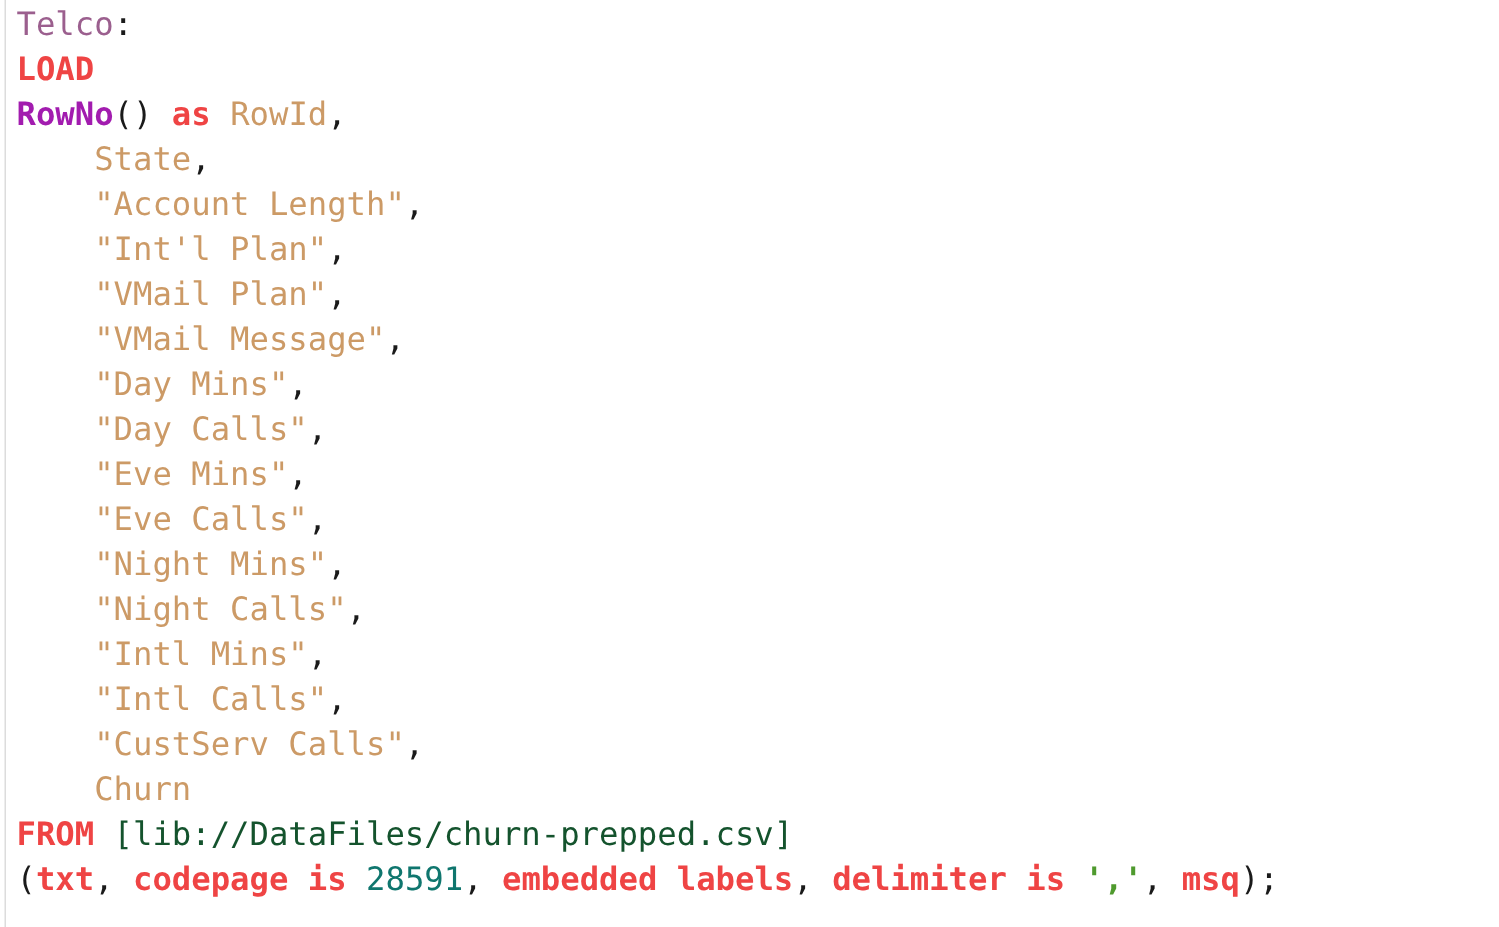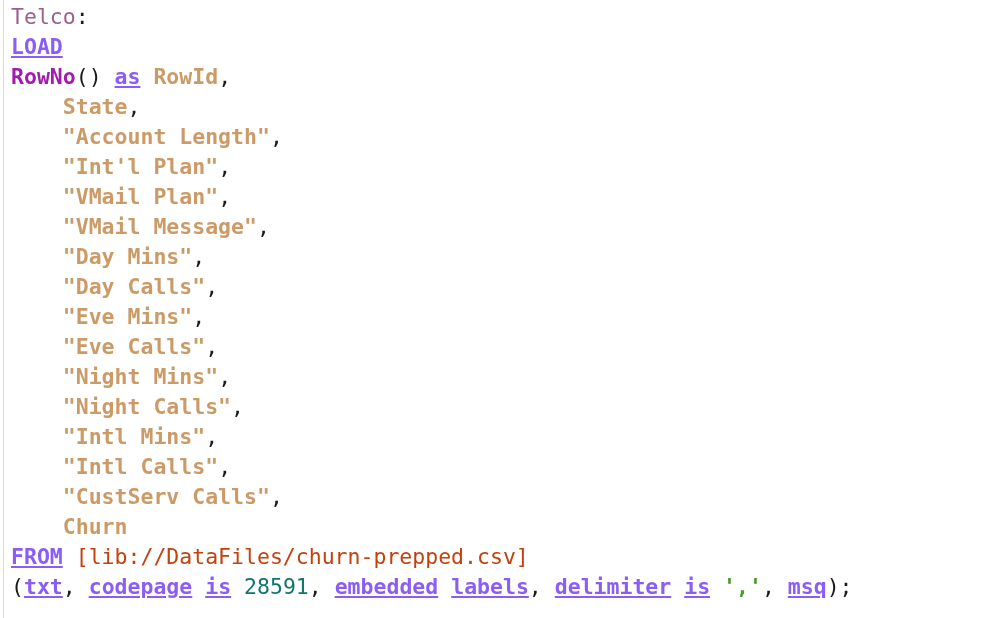--- a/index.html
+++ b/index.html
@@ -45,27 +45,27 @@
     color: #1a1a1a;
   }
 
   .line {
     height: 30px;
     white-space: pre;
   }
 
   
   .tok-label    { color: #9b5f8e; }              
-  .tok-keyword  { color: #8b5cf6; font-weight: bold; text-decoration: underline; }  
+  .tok-keyword  { color: #ef4444; font-weight: bold; }  
   .tok-func     { color: #a21caf; font-weight: bold; }  
-  .tok-field    { color: #cc9a66; font-weight: bold; }  
+  .tok-field    { color: #cc9a66; font-weight: normal; }  
   .tok-string   { color: #4f9a2e; font-weight: bold; }  
   .tok-number   { color: #0f766e; }
   .tok-punct    { color: #1a1a1a; }
-  .tok-path     { color: #c2410c; }
+  .tok-path     { color: #14532d; }
 </style>
 </head>
 <body>
 
 <div id="editor">
   <div id="gutter-rule"></div>
   <div id="code"><div class="line"><span class="tok-label">Telco</span><span class="tok-punct">:</span></div><div class="line"><span class="tok-keyword">LOAD</span></div><div class="line"><span class="tok-func">RowNo</span><span class="tok-punct">()</span><span class="tok-punct"> </span><span class="tok-keyword">as</span><span class="tok-punct"> </span><span class="tok-field">RowId</span><span class="tok-punct">,</span></div><div class="line"><span class="tok-punct">    </span><span class="tok-field">State</span><span class="tok-punct">,</span></div><div class="line"><span class="tok-punct">    </span><span class="tok-field">"Account Length"</span><span class="tok-punct">,</span></div><div class="line"><span class="tok-punct">    </span><span class="tok-field">"Int'l Plan"</span><span class="tok-punct">,</span></div><div class="line"><span class="tok-punct">    </span><span class="tok-field">"VMail Plan"</span><span class="tok-punct">,</span></div><div class="line"><span class="tok-punct">    </span><span class="tok-field">"VMail Message"</span><span class="tok-punct">,</span></div><div class="line"><span class="tok-punct">    </span><span class="tok-field">"Day Mins"</span><span class="tok-punct">,</span></div><div class="line"><span class="tok-punct">    </span><span class="tok-field">"Day Calls"</span><span class="tok-punct">,</span></div><div class="line"><span class="tok-punct">    </span><span class="tok-field">"Eve Mins"</span><span class="tok-punct">,</span></div><div class="line"><span class="tok-punct">    </span><span class="tok-field">"Eve Calls"</span><span class="tok-punct">,</span></div><div class="line"><span class="tok-punct">    </span><span class="tok-field">"Night Mins"</span><span class="tok-punct">,</span></div><div class="line"><span class="tok-punct">    </span><span class="tok-field">"Night Calls"</span><span class="tok-punct">,</span></div><div class="line"><span class="tok-punct">    </span><span class="tok-field">"Intl Mins"</span><span class="tok-punct">,</span></div><div class="line"><span class="tok-punct">    </span><span class="tok-field">"Intl Calls"</span><span class="tok-punct">,</span></div><div class="line"><span class="tok-punct">    </span><span class="tok-field">"CustServ Calls"</span><span class="tok-punct">,</span></div><div class="line"><span class="tok-punct">    </span><span class="tok-field">Churn</span></div><div class="line"><span class="tok-keyword">FROM</span><span class="tok-punct"> </span><span class="tok-path">[lib://DataFiles/churn-prepped.csv]</span></div><div class="line"><span class="tok-punct">(</span><span class="tok-keyword">txt</span><span class="tok-punct">, </span><span class="tok-keyword">codepage</span><span class="tok-punct"> </span><span class="tok-keyword">is</span><span class="tok-punct"> </span><span class="tok-number">28591</span><span class="tok-punct">, </span><span class="tok-keyword">embedded</span><span class="tok-punct"> </span><span class="tok-keyword">labels</span><span class="tok-punct">, </span><span class="tok-keyword">delimiter</span><span class="tok-punct"> </span><span class="tok-keyword">is</span><span class="tok-punct"> </span><span class="tok-string">','</span><span class="tok-punct">, </span><span class="tok-keyword">msq</span><span class="tok-punct">);</span></div></div>
 </div>
 
 </body></html>

